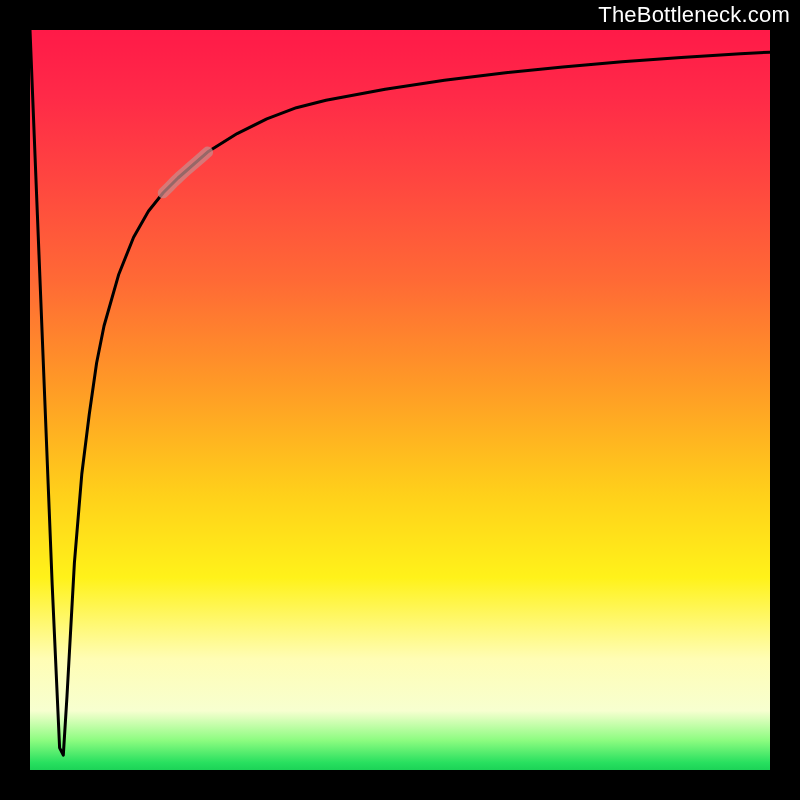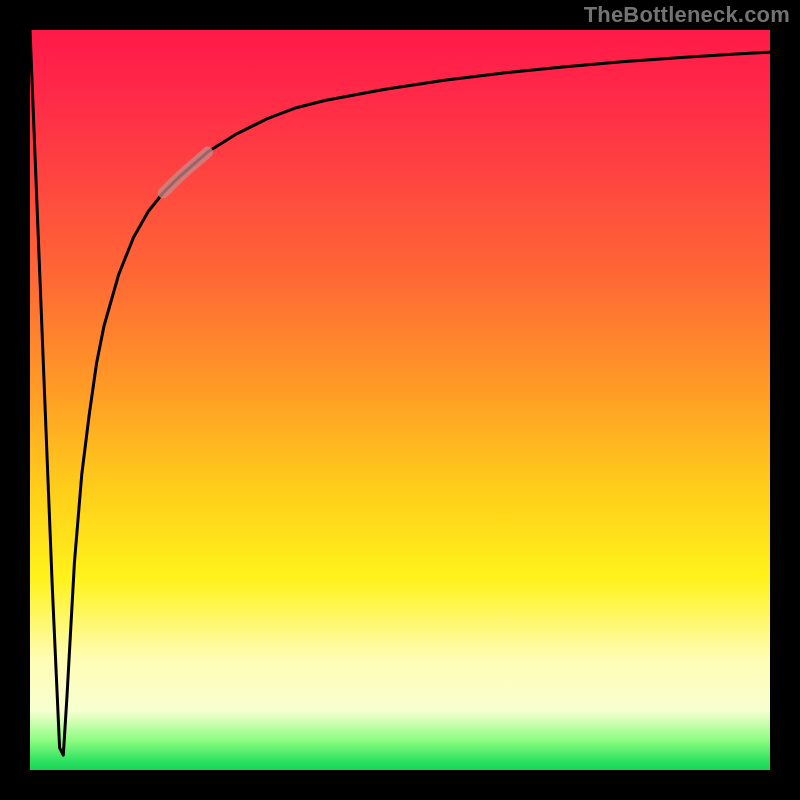--- a/index.html
+++ b/index.html
@@ -14,23 +14,23 @@
   .frame {
     position: relative;
     width: 800px;
     height: 800px;
     background: #000;
   }
   .watermark {
     position: absolute;
     top: 2px;
     right: 10px;
-    color: #737373;
+    color: #ffffff;
     font-size: 22px;
-    font-weight: 700;
+    font-weight: 400;
     letter-spacing: 0.2px;
     z-index: 40;
     user-select: none;
   }
   .plot {
     position: absolute;
     left: 30px;
     top: 30px;
     width: 740px;
     height: 740px;

